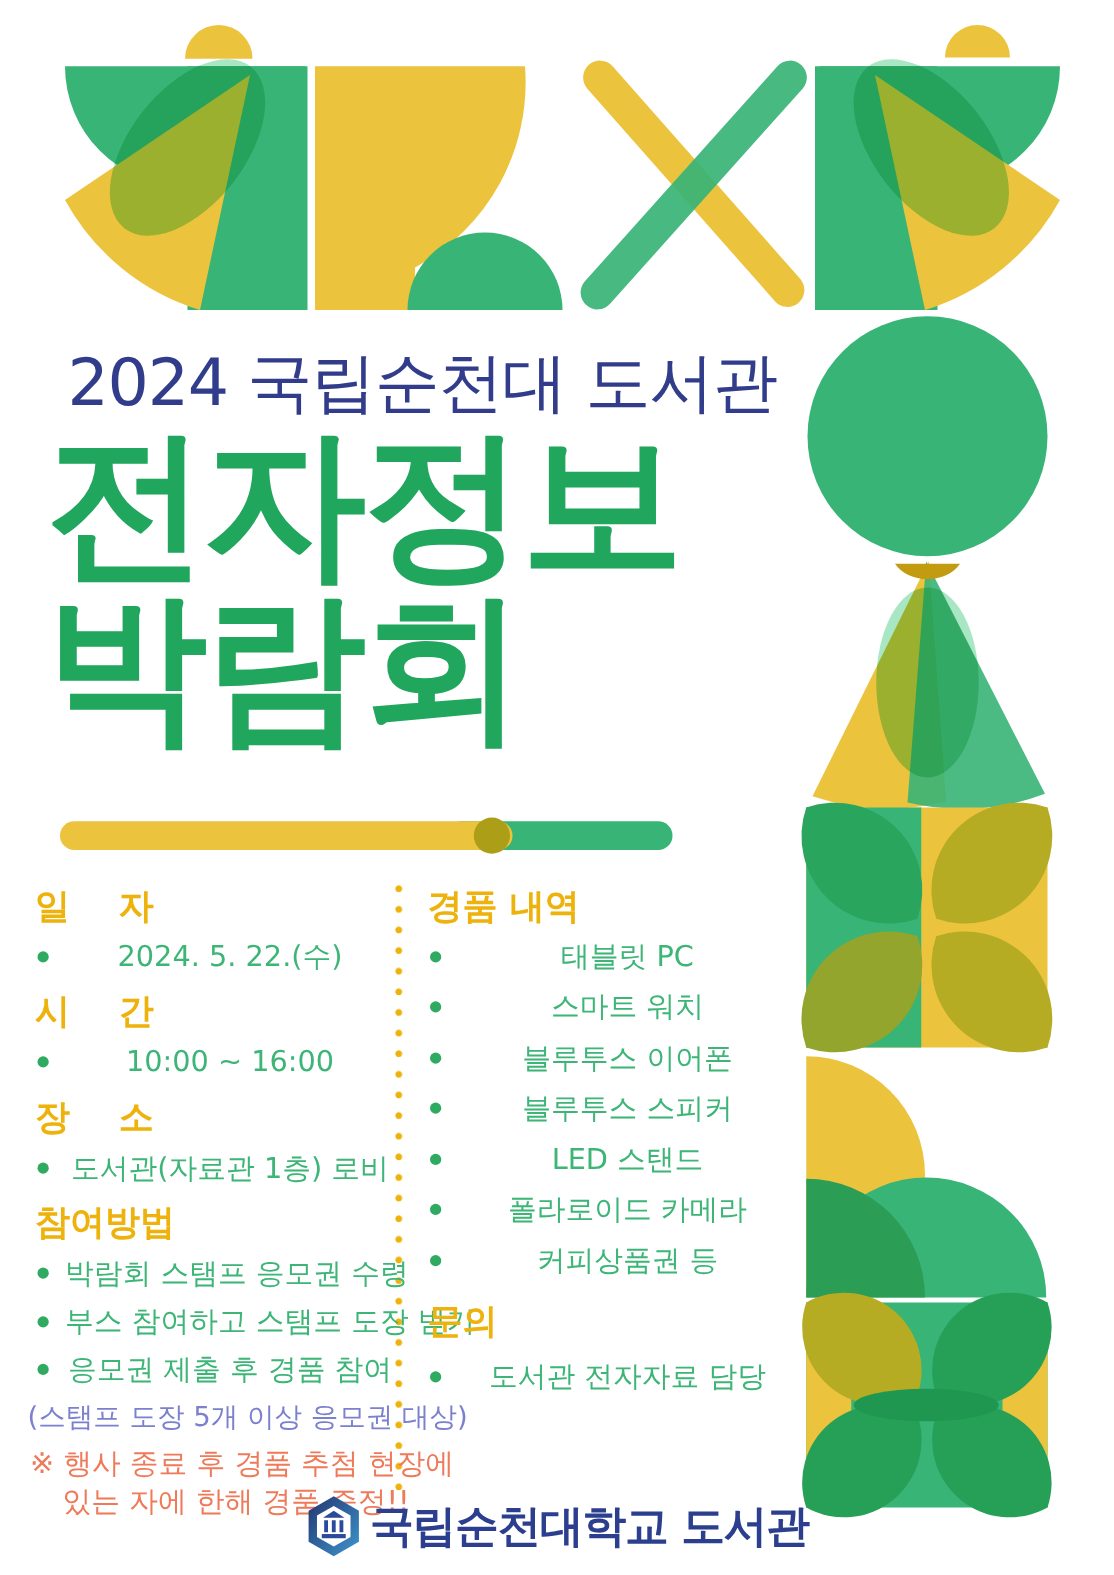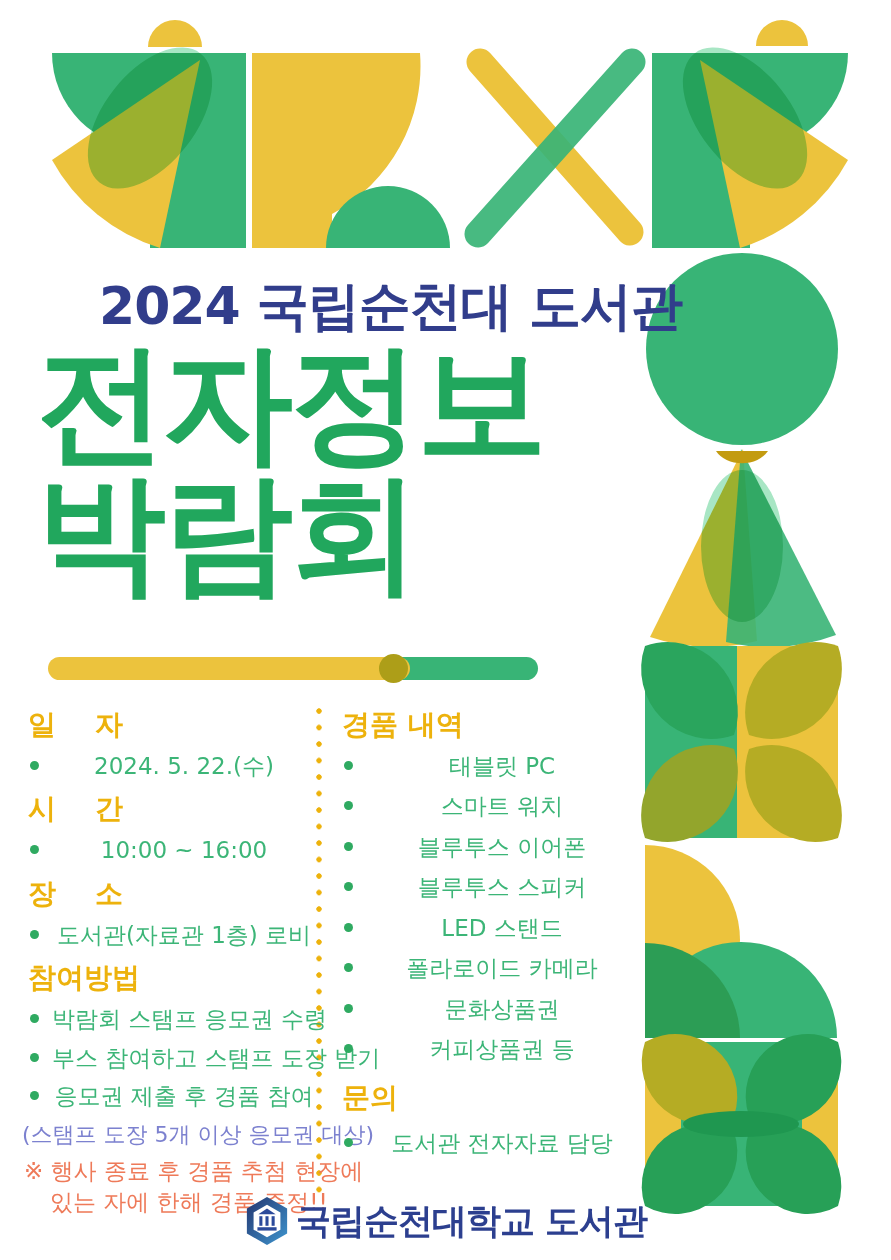--- a/index.html
+++ b/index.html
@@ -8,23 +8,22 @@
     width:891px; height:1260px; background:#ffffff;
     font-family:"DejaVu Sans","Liberation Sans",sans-serif;
     overflow:hidden;
   }
   .poster { position:relative; width:891px; height:1260px; background:#fff; overflow:hidden; }
 
   svg.decor { position:absolute; left:0; top:0; pointer-events:none; }
 
   .pretitle {
     position:absolute; left:54px; top:272px; width:600px;
-    font-size:52px; font-weight:700; color:#313d8b; letter-spacing:-1px;
+    font-size:52px; font-weight:400; color:#313d8b; letter-spacing:-1px;
     white-space:nowrap;
-    margin-left:45px;
   }
   .main-title {
     position:absolute; left:36px; top:338px; margin:0;
     font-size:130px; font-weight:900; color:#21a75d;
     line-height:1.0; letter-spacing:-3px; white-space:nowrap;
   }
   .main-title span { display:block; }
 
   
   .divider { position:absolute; left:48px; top:657px; width:490px; height:23px; }
@@ -190,21 +189,20 @@
 
   <div class="col-right">
     <h3 class="sec-label">경품 내역</h3>
     <ul class="sec-list">
       <li>태블릿 PC</li>
       <li>스마트 워치</li>
       <li>블루투스 이어폰</li>
       <li>블루투스 스피커</li>
       <li>LED 스탠드</li>
       <li>폴라로이드 카메라</li>
-      <li>문화상품권</li>
       <li>커피상품권 등</li>
     </ul>
 
     <h3 class="sec-label" style="margin-top:14px;">문의</h3>
     <ul class="sec-list" style="margin-top:12px;">
       <li>도서관 전자자료 담당</li>
     </ul>
   </div>
 
   <div class="footer">

